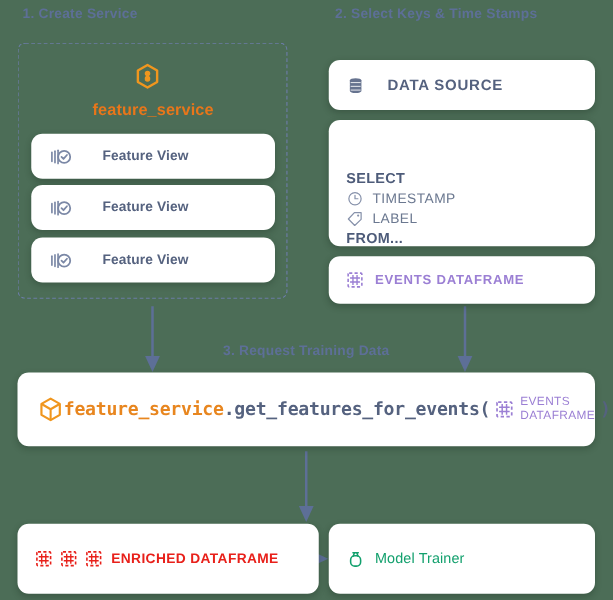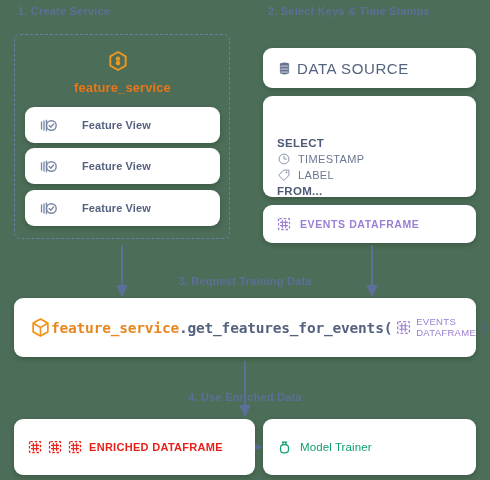--- a/index.html
+++ b/index.html
@@ -64,22 +64,22 @@
     text-align:center;font-size:13px;font-weight:bold;
     color:#e8761a;letter-spacing:.1px;
   }
 
   
   #ds-card{left:263px;top:48px;width:213px;height:40px;}
   #select-card{left:263px;top:96px;width:213px;height:101px;align-items:flex-end;}
   #edf-card{left:263px;top:205px;width:213px;height:38px;}
 
   .card-label{
-    font-size:15px;font-weight:normal;color:#55627f;letter-spacing:.6px;
-    margin-left:5px;
+    font-size:12px;font-weight:bold;color:#55627f;letter-spacing:.6px;
+    margin-left:18px;
   }
 
   .select-body{padding:12px 0 0 14px;font-size:11px;color:#55627f;}
   .select-kw{font-weight:bold;font-size:11.5px;color:#4d5b79;letter-spacing:.3px;}
   .select-row{display:flex;align-items:center;margin:2.5px 0;}
   .select-row span.txt{margin-left:7px;font-size:11px;color:#6b7890;letter-spacing:.35px;}
   .from-kw{font-weight:bold;font-size:11.5px;color:#4d5b79;letter-spacing:.3px;margin-top:3px;}
 
   .edf-label{
     font-size:10.5px;font-weight:bold;color:#9b7fd4;letter-spacing:.6px;margin-left:9px;text-align:center;
@@ -133,21 +133,20 @@
     </defs>
     <line x1="122" y1="245" x2="122" y2="291" stroke="#5d6f97" stroke-width="2" marker-end="url(#ah)"></line>
     <line x1="372" y1="245" x2="372" y2="291" stroke="#5d6f97" stroke-width="2" marker-end="url(#ah)"></line>
     <line x1="245" y1="361" x2="245" y2="411" stroke="#5d6f97" stroke-width="2" marker-end="url(#ah)"></line>
     <line x1="238" y1="447" x2="256" y2="447" stroke="#5d6f97" stroke-width="2" marker-end="url(#ah)"></line>
   </svg>
 
   <div class="step-title" id="step1-title">1. Create Service</div>
   <div class="step-title" id="step2-title">2. Select Keys &amp; Time Stamps</div>
   <div class="step-title" id="step3-title">3. Request Training Data</div>
-  <div class="step-title" id="step4-title">4. Use Enriched Data</div>
 
   <div class="dashed-box"></div>
 
   <svg id="service-icon" viewBox="0 0 24 24">
     <path d="M12 2.2 L20.4 7 L20.4 17 L12 21.8 L3.6 17 L3.6 7 Z" fill="none" stroke="#f0961e" stroke-width="2.1" stroke-linejoin="round"></path>
     <circle cx="12" cy="9.6" r="2.4" fill="#f0961e"></circle>
     <rect x="9.6" y="11.6" width="4.8" height="5.2" rx="2.3" fill="#f0961e"></rect>
   </svg>
   <div id="service-name">feature_service</div>
 

